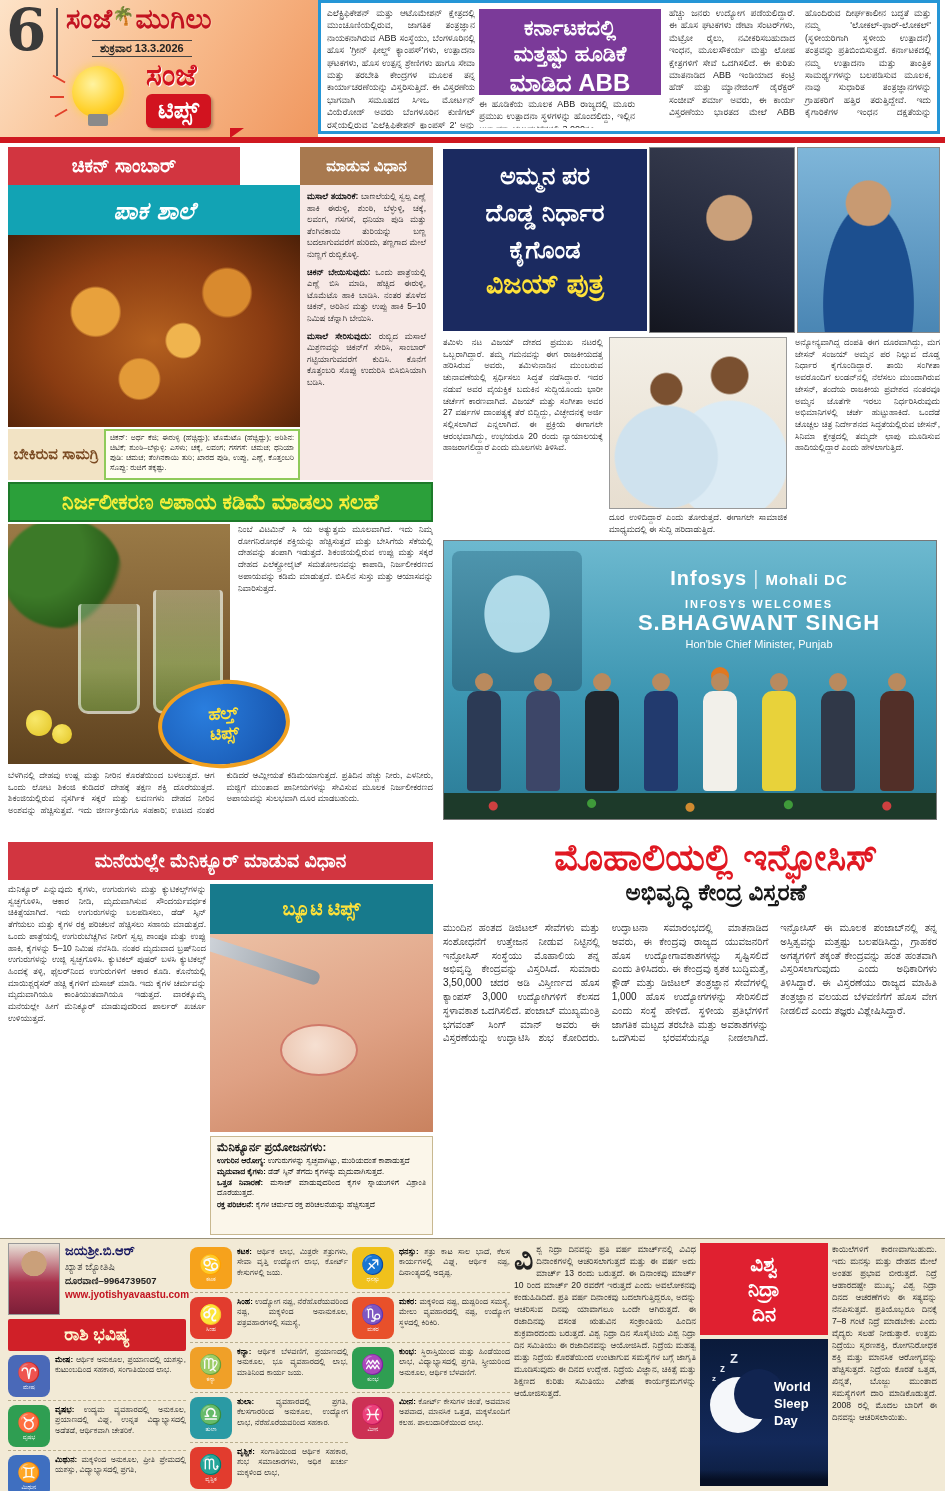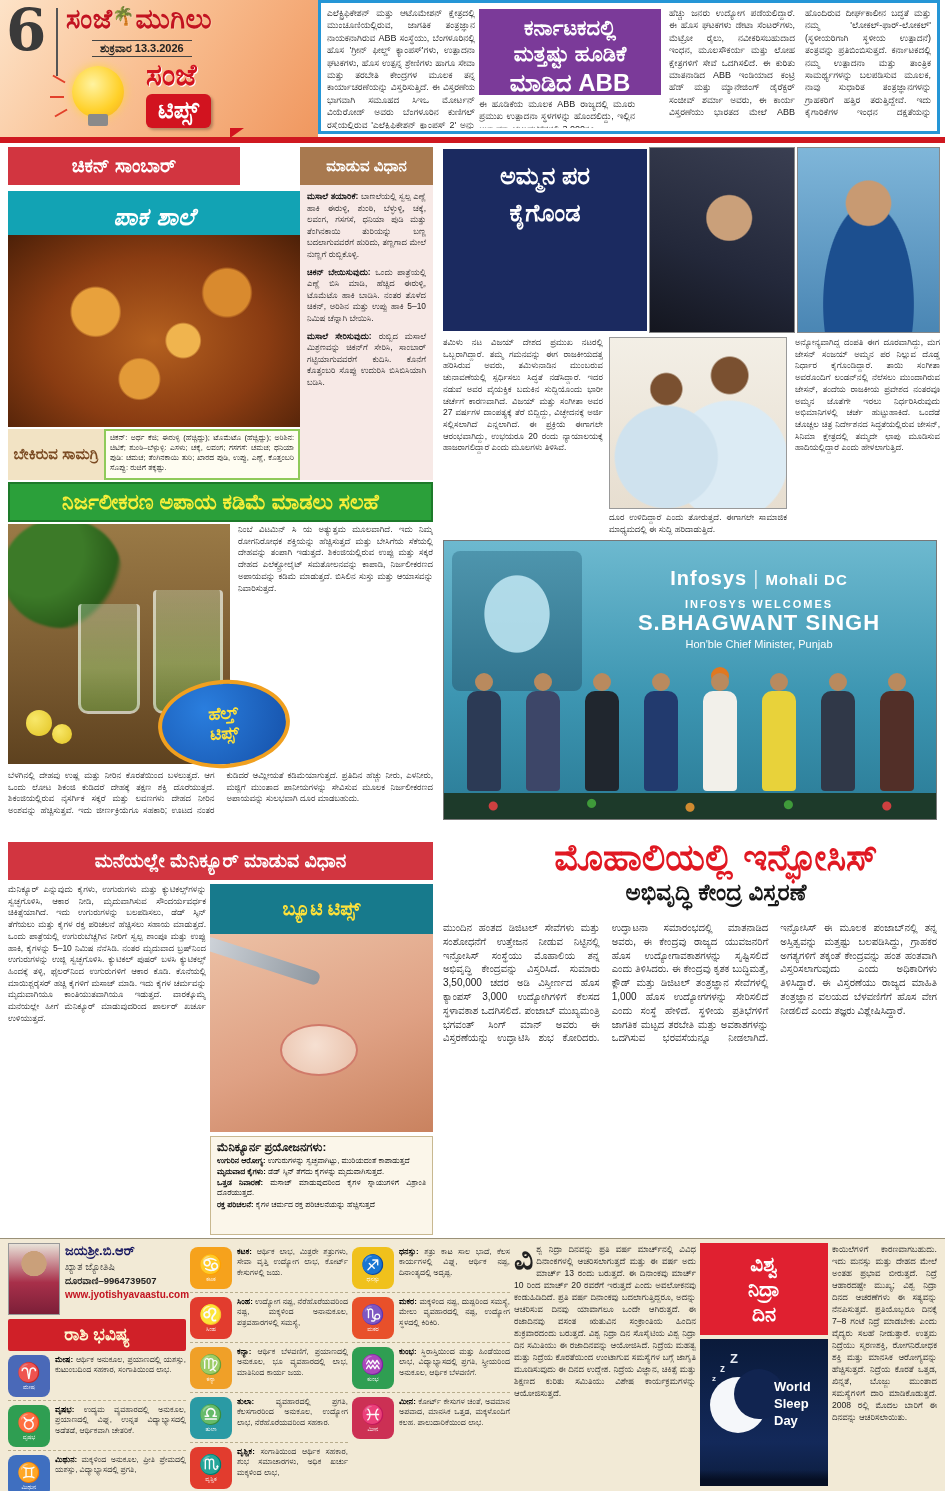--- a/index.html
+++ b/index.html
@@ -29,21 +29,21 @@
   .abb-head { width:182px; height:86px; background:#7b3a99; color:#fff; text-align:center; font-weight:bold; padding-top:6px; }
   .abb-head div { font-size:21px; line-height:1.25; }
   .abb-midtxt { margin-top:3px; height:30px; }
   .abb-right { left:348px; top:4px; width:262px; height:124px; column-count:2; column-gap:10px; }
   .red-rule { left:0; top:137px; width:945px; height:6px; background:#cf1820; }
 
   
   .recipe { left:8px; top:147px; width:425px; height:333px; }
   .rec-head { left:0; top:0; width:232px; height:38px; background:#d23540; color:#fff; font-weight:bold; font-size:19px; display:flex; align-items:center; justify-content:center; }
   .method-head { left:292px; top:0; width:133px; height:38px; background:#a8794f; color:#fff; font-weight:bold; font-size:15px; display:flex; align-items:center; justify-content:center; }
-  .paka-band { left:0; top:38px; width:292px; height:50px; background:#12a3b4; color:#fff; font-size:24px; font-weight:bold; font-family:"DejaVu Serif", serif; font-style:italic; display:flex; align-items:center; justify-content:center;margin-top:6px; }
+  .paka-band { left:0; top:38px; width:292px; height:50px; background:#12a3b4; color:#fff; font-size:24px; font-weight:bold; font-family:"DejaVu Serif", serif; font-style:italic; display:flex; align-items:center; justify-content:center; }
   .food-photo { left:0; top:88px; width:292px; height:192px; background:
       radial-gradient(circle at 30% 40%, #e8a13c 0 10%, transparent 11%),
       radial-gradient(circle at 60% 55%, #f0b44e 0 8%, transparent 9%),
       radial-gradient(circle at 75% 30%, #d98a2e 0 9%, transparent 10%),
       radial-gradient(circle at 45% 75%, #e39a38 0 9%, transparent 10%),
       radial-gradient(ellipse at 50% 55%, #b4601f 0%, #8a3c12 55%, #4c2008 100%); }
   .ing-label { left:0; top:282px; width:96px; height:51px; background:#f2e3c4; color:#7a4a22; font-weight:bold; font-size:15px; line-height:1.25; display:flex; align-items:center; justify-content:center; text-align:center; }
   .ing-box { left:96px; top:282px; width:196px; height:51px; background:#fffdf2; border:2px solid #8fca5a; font-size:7.6px; line-height:1.3; padding:2px 4px; text-align:justify; color:#222; overflow:hidden; }
   .method-col { left:292px; top:38px; width:133px; height:295px; background:#f7e9e6; padding:6px 7px; overflow:hidden; }
   .method-col p { font-size:8.4px; line-height:1.38; text-align:justify; margin-bottom:6px; color:#222; }
@@ -227,21 +227,23 @@
       <p><b>ಉಗುರಿನ ಆರೋಗ್ಯ:</b> <span>ಉಗುರುಗಳನ್ನು ಸ್ವಚ್ಛವಾಗಿಟ್ಟು, ಮುರಿಯದಂತೆ ಕಾಪಾಡುತ್ತದೆ</span></p>
       <p><b>ಮೃದುವಾದ ಕೈಗಳು:</b> <span>ಡೆಡ್ ಸ್ಕಿನ್ ತೆಗೆದು ಕೈಗಳನ್ನು ಮೃದುವಾಗಿಸುತ್ತದೆ.</span></p>
       <p><b>ಒತ್ತಡ ನಿವಾರಣೆ:</b> <span>ಮಸಾಜ್ ಮಾಡುವುದರಿಂದ ಕೈಗಳ ಸ್ನಾಯುಗಳಿಗೆ ವಿಶ್ರಾಂತಿ ದೊರೆಯುತ್ತದೆ.</span></p>
       <p><b>ರಕ್ತ ಪರಿಚಲನೆ:</b> <span>ಕೈಗಳ ಚರ್ಮದ ರಕ್ತ ಪರಿಚಲನೆಯನ್ನು ಹೆಚ್ಚಿಸುತ್ತದೆ</span></p>
     </div>
   </div>
 
   <div class="abs vijay-head">
     <div class="abs vh-box">
       <div class="l">ಅಮ್ಮನ ಪರ</div>
+      <div class="l">ದೊಡ್ಡ ನಿರ್ಧಾರ</div>
       <div class="l">ಕೈಗೊಂಡ</div>
+      <div class="hl">ವಿಜಯ್ ಪುತ್ರ</div>
     </div>
     <div class="abs vphoto-a"></div>
     <div class="abs vphoto-b"></div>
   </div>
   <div class="abs vijay-text">
     <div class="abs vt1 jtxt">ತಮಿಳು ನಟ ವಿಜಯ್ ದೇಶದ ಪ್ರಮುಖ ನಟರಲ್ಲಿ ಒಬ್ಬರಾಗಿದ್ದಾರೆ. ತಮ್ಮ ಗಮನವನ್ನು ಈಗ ರಾಜಕೀಯದತ್ತ ಹರಿಸಿರುವ ಅವರು, ತಮಿಳುನಾಡಿನ ಮುಂಬರುವ ಚುನಾವಣೆಯಲ್ಲಿ ಸ್ಪರ್ಧಿಸಲು ಸಿದ್ಧತೆ ನಡೆಸಿದ್ದಾರೆ. ಇದರ ನಡುವೆ ಅವರ ವೈಯಕ್ತಿಕ ಬದುಕಿನ ಸುದ್ದಿಯೊಂದು ಭಾರೀ ಚರ್ಚೆಗೆ ಕಾರಣವಾಗಿದೆ. ವಿಜಯ್ ಮತ್ತು ಸಂಗೀತಾ ಅವರ 27 ವರ್ಷಗಳ ದಾಂಪತ್ಯಕ್ಕೆ ತೆರೆ ಬಿದ್ದಿದ್ದು, ವಿಚ್ಛೇದನಕ್ಕೆ ಅರ್ಜಿ ಸಲ್ಲಿಸಲಾಗಿದೆ ಎನ್ನಲಾಗಿದೆ. ಈ ಪ್ರಕ್ರಿಯೆ ಈಗಾಗಲೇ ಆರಂಭವಾಗಿದ್ದು, ಉಭಯರೂ 20 ರಂದು ನ್ಯಾಯಾಲಯಕ್ಕೆ ಹಾಜರಾಗಲಿದ್ದಾರೆ ಎಂದು ಮೂಲಗಳು ತಿಳಿಸಿವೆ.</div>
     <div class="abs vt-photo"></div>
     <div class="abs vt2 jtxt">ದೂರ ಉಳಿದಿದ್ದಾರೆ ಎಂದು ತೋರುತ್ತದೆ. ಈಗಾಗಲೇ ಸಾಮಾಜಿಕ ಮಾಧ್ಯಮದಲ್ಲಿ ಈ ಸುದ್ದಿ ಹರಿದಾಡುತ್ತಿದೆ.</div>
     <div class="abs vt3 jtxt">ಅನ್ಯೋನ್ಯವಾಗಿದ್ದ ದಂಪತಿ ಈಗ ದೂರವಾಗಿದ್ದು, ಮಗ ಜೇಸನ್ ಸಂಜಯ್ ಅಮ್ಮನ ಪರ ನಿಲ್ಲುವ ದೊಡ್ಡ ನಿರ್ಧಾರ ಕೈಗೊಂಡಿದ್ದಾರೆ. ತಾಯಿ ಸಂಗೀತಾ ಅವರೊಂದಿಗೆ ಲಂಡನ್‌ನಲ್ಲಿ ನೆಲೆಸಲು ಮುಂದಾಗಿರುವ ಜೇಸನ್, ತಂದೆಯ ರಾಜಕೀಯ ಪ್ರವೇಶದ ನಂತರವೂ ಅಮ್ಮನ ಜೊತೆಗೇ ಇರಲು ನಿರ್ಧರಿಸಿರುವುದು ಅಭಿಮಾನಿಗಳಲ್ಲಿ ಚರ್ಚೆ ಹುಟ್ಟುಹಾಕಿದೆ. ಒಂದೆಡೆ ಚೊಚ್ಚಲ ಚಿತ್ರ ನಿರ್ದೇಶನದ ಸಿದ್ಧತೆಯಲ್ಲಿರುವ ಜೇಸನ್, ಸಿನಿಮಾ ಕ್ಷೇತ್ರದಲ್ಲಿ ತಮ್ಮದೇ ಛಾಪು ಮೂಡಿಸುವ ಹಾದಿಯಲ್ಲಿದ್ದಾರೆ ಎಂದು ಹೇಳಲಾಗುತ್ತಿದೆ.</div>
   </div>

